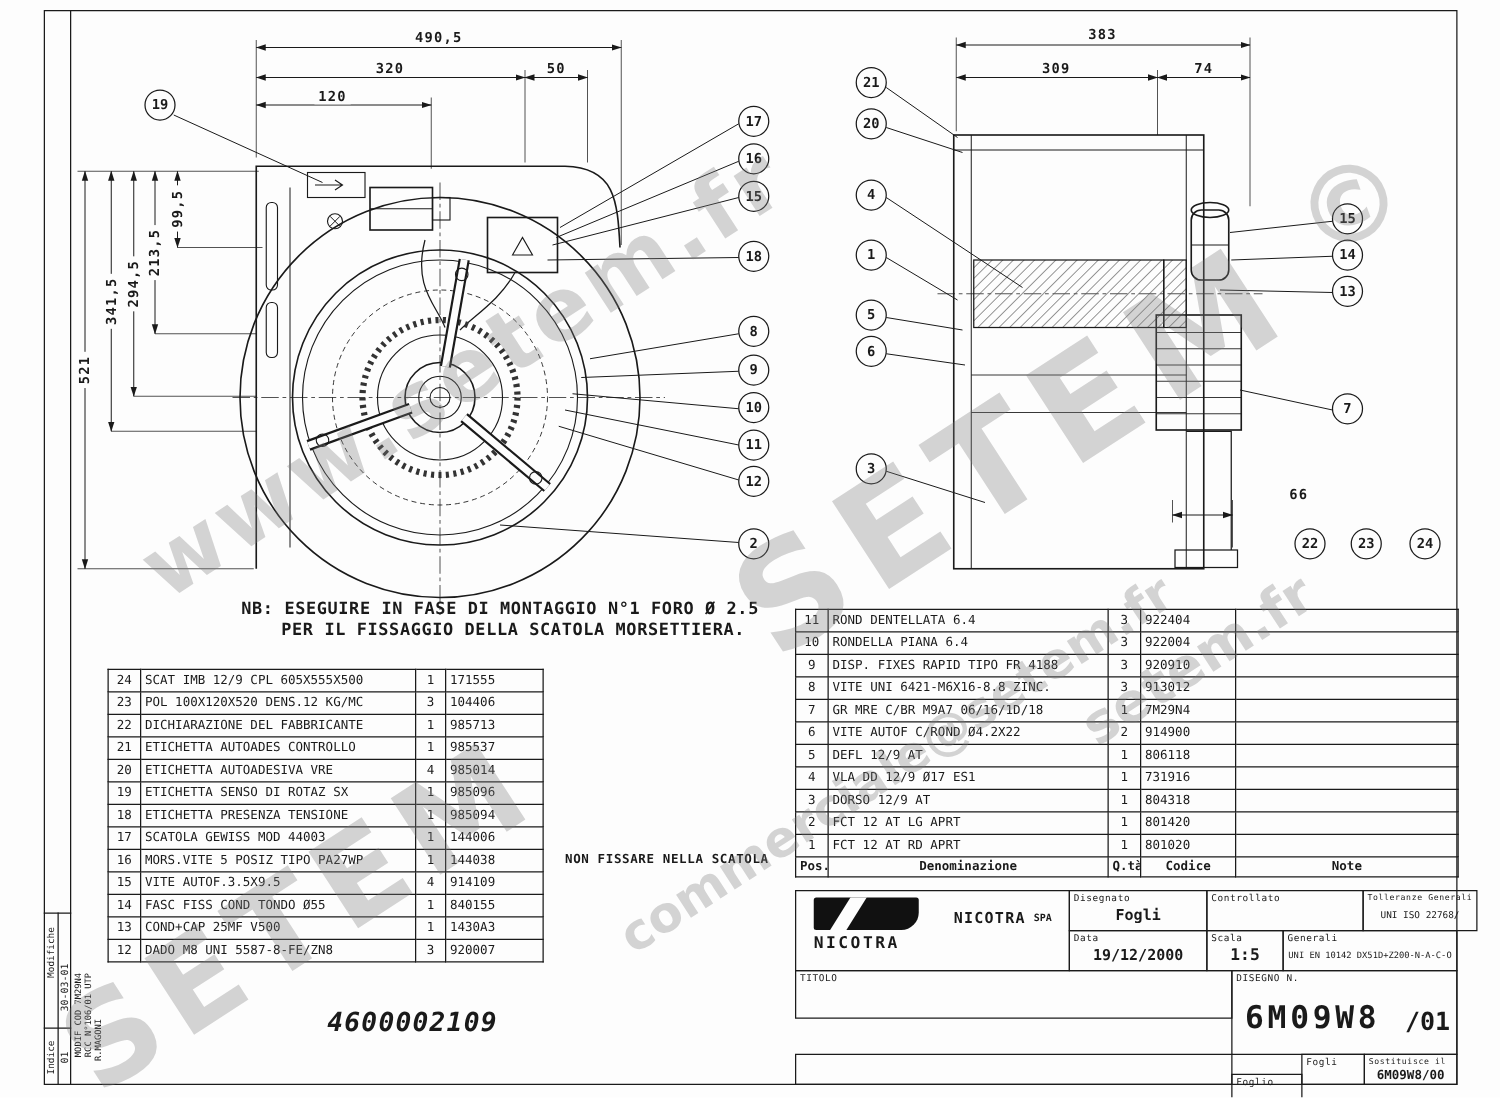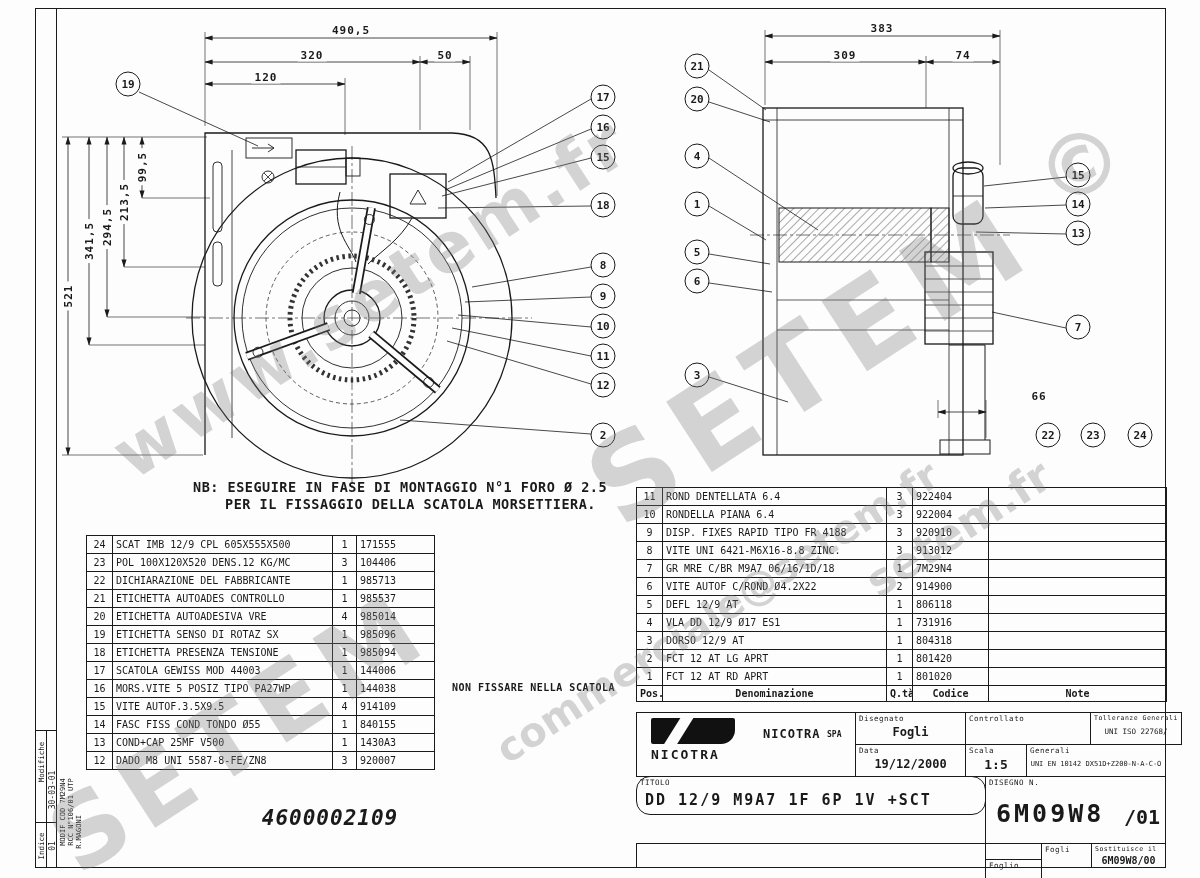--- a/index.html
+++ b/index.html
@@ -487,23 +487,22 @@
     </div>
     <div class="cell" style="left:329px; top:32px; width:62px; height:33px;">
       <span class="cell-label">Scala</span>
       <span class="cell-value" style="font-size:13px;">1:5</span>
     </div>
     <div class="cell" style="left:390px; top:32px; width:140px; height:33px;">
       <span class="cell-label">Generali</span>
       <span class="cell-value" style="font-size:7px; top:15px; font-weight:normal;">UNI EN 10142 DX51D+Z200-N-A-C-O</span>
     </div>
 
-    <div class="cell" style="left:0; top:64px; width:350px; height:39px;border-radius:14px;">
+    <div class="cell" style="left:0; top:64px; width:350px; height:39px;">
       <span class="cell-label">TITOLO</span>
-      <span class="cell-value" style="font-size:15px; top:14px; letter-spacing:2px; text-align:left; padding-left:8px;">DD 12/9 M9A7 1F 6P 1V +SCT</span>
     </div>
 
     <div class="cell" style="left:349px; top:64px; width:181px; height:68px;">
       <span class="cell-label">DISEGNO N.</span>
       <span class="abs" style="left:10px; top:22px; font-size:25px; font-weight:bold; letter-spacing:3px;">6M09W8</span>
       <span class="abs" style="left:138px; top:28px; font-size:20px; font-weight:bold;">/01</span>
     </div>
 
     <div class="cell" style="left:0; top:131px; width:350px; height:25px;"></div>
 

